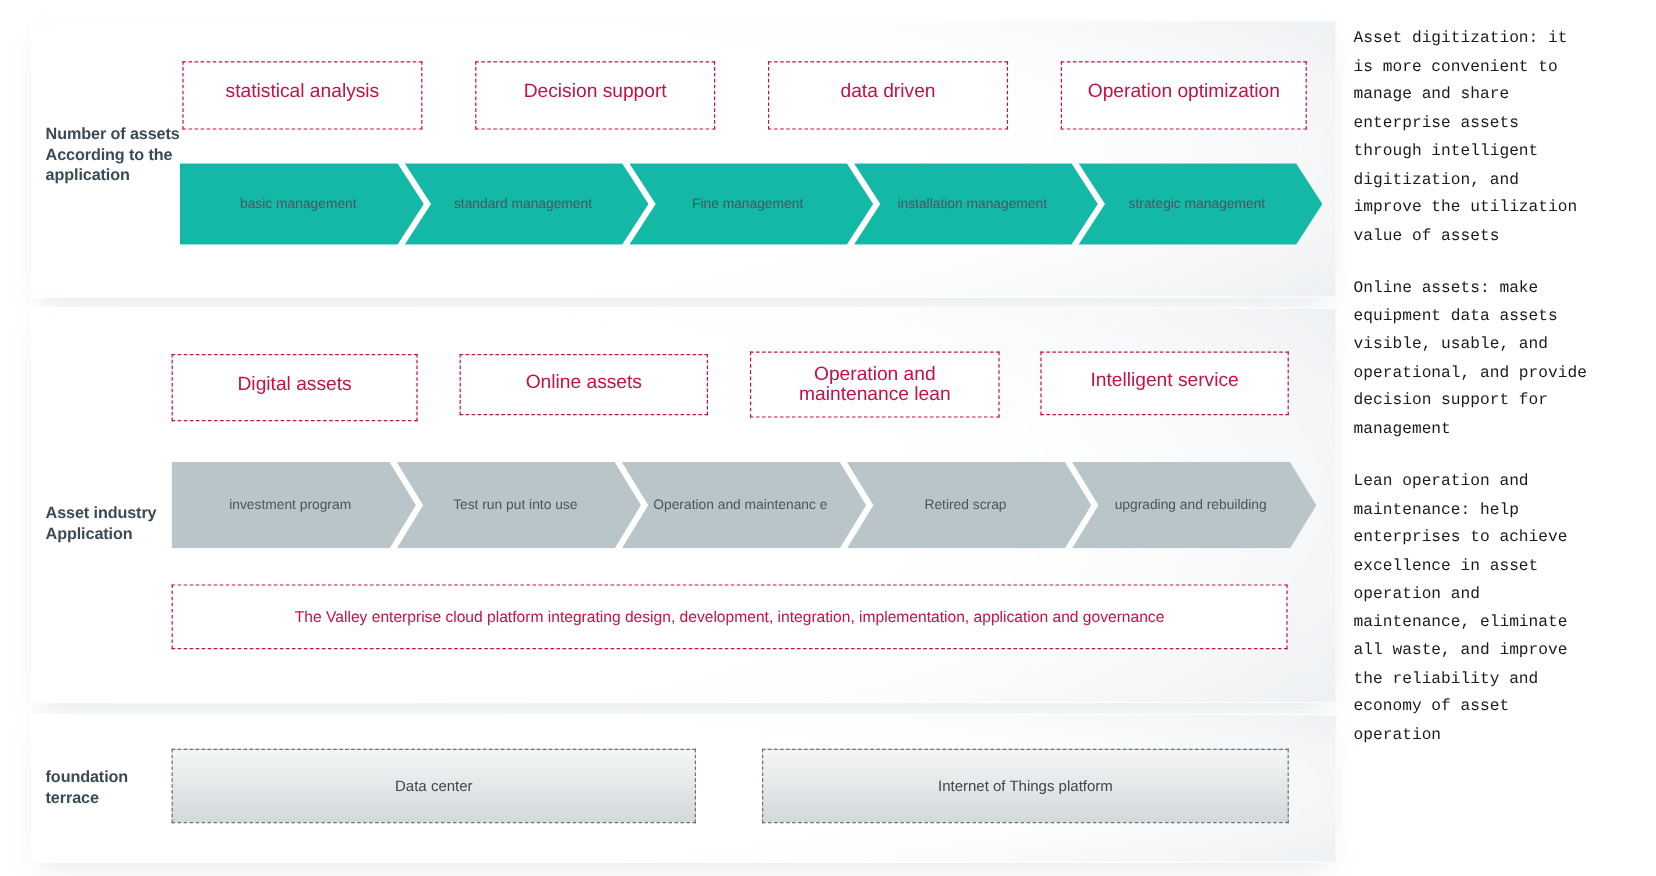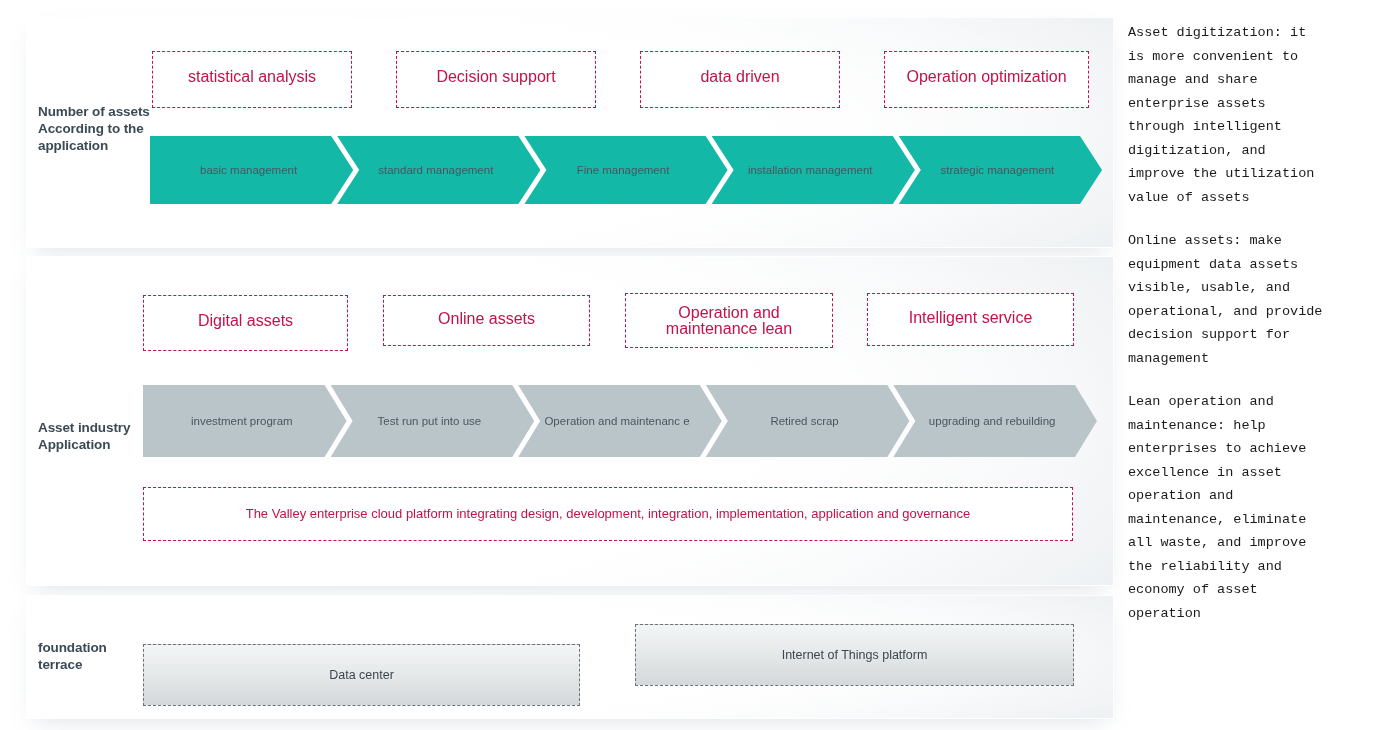--- a/index.html
+++ b/index.html
@@ -149,21 +149,21 @@
     box-sizing: border-box;
     border: 1.7px dashed #6c7278;
     background: linear-gradient(to bottom, #f3f5f6 0%, #e6e9ea 45%, #d3d8da 100%);
     display: flex;
     align-items: center;
     justify-content: center;
     text-align: center;
     font-size: 12.5px;
     color: #3c4650;
   }
-  #found-1 { left: 143px; top: 624px; width: 437px; height: 62px; margin-top: 20px; }
+  #found-1 { left: 143px; top: 624px; width: 437px; height: 62px; }
   #found-2 { left: 635px; top: 624px; width: 439px; height: 62px; }
 
   
   #notes {
     position: absolute;
     left: 1128px;
     top: 21px;
     width: 200px;
   }
   .note {

